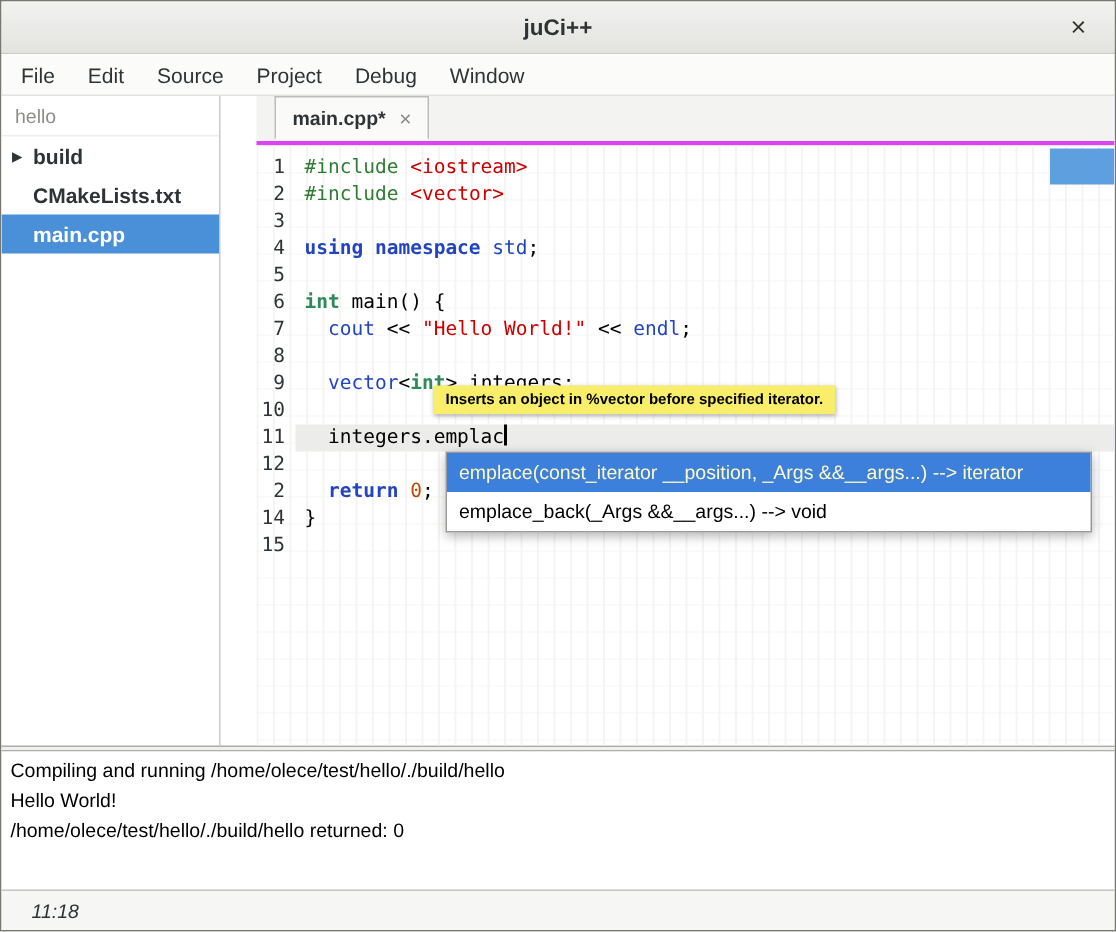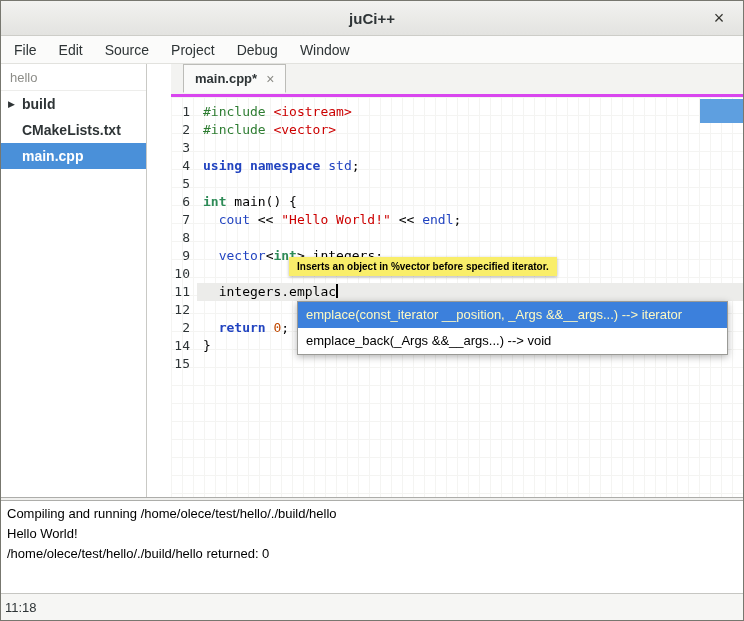--- a/index.html
+++ b/index.html
@@ -89,21 +89,21 @@
   .ac-item.selected{background:var(--popup-selection,#3c80dc);color:#fef9c3;}
   
   .scroll-thumb{position:absolute;top:2px;right:0;width:43px;height:24px;background:var(--scrollbar-blue,#5e9fe0);}
   
   .pane-handle{flex:0 0 4px;height:4px;background:#f0f0ee;border-top:1px solid #adadaa;border-bottom:1px solid #adadaa;}
   
   .terminal{flex:0 0 92px;height:92px;background:#fff;padding:3px 6px;overflow:hidden;
     font-family:"Liberation Sans",sans-serif;font-size:13px;color:#000;}
   .term-line{height:20px;line-height:20px;white-space:nowrap;}
   
-  .statusbar{flex:1;border-top:1px solid #c6c6c2;background:#f6f6f4;display:flex;align-items:center;padding:0 4px;font-size:13px;color:#2e3436;}
+  .statusbar{flex:1;border-top:1px solid #c6c6c2;background:#f6f6f4;display:flex;align-items:center;padding:0 20px;font-size:13px;color:#2e3436;font-style:italic;}
 </style>
 </head>
 <body>
 
 <div class="window">
 
   <div class="titlebar">
     <span class="title">juCi++</span>
     <span class="close-btn">×</span>
   </div>

